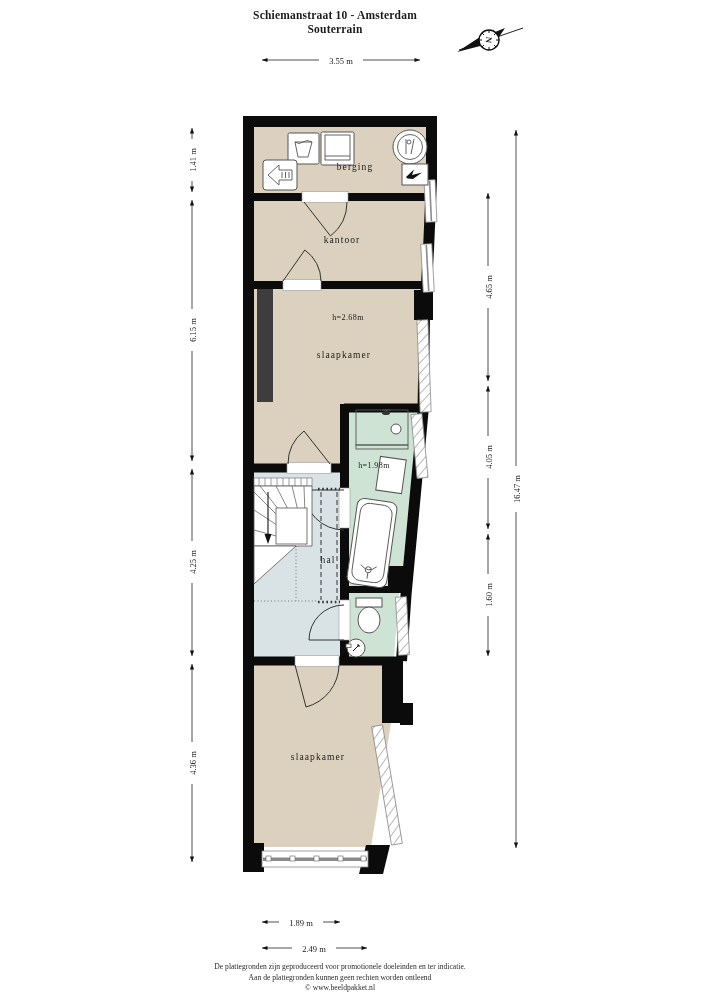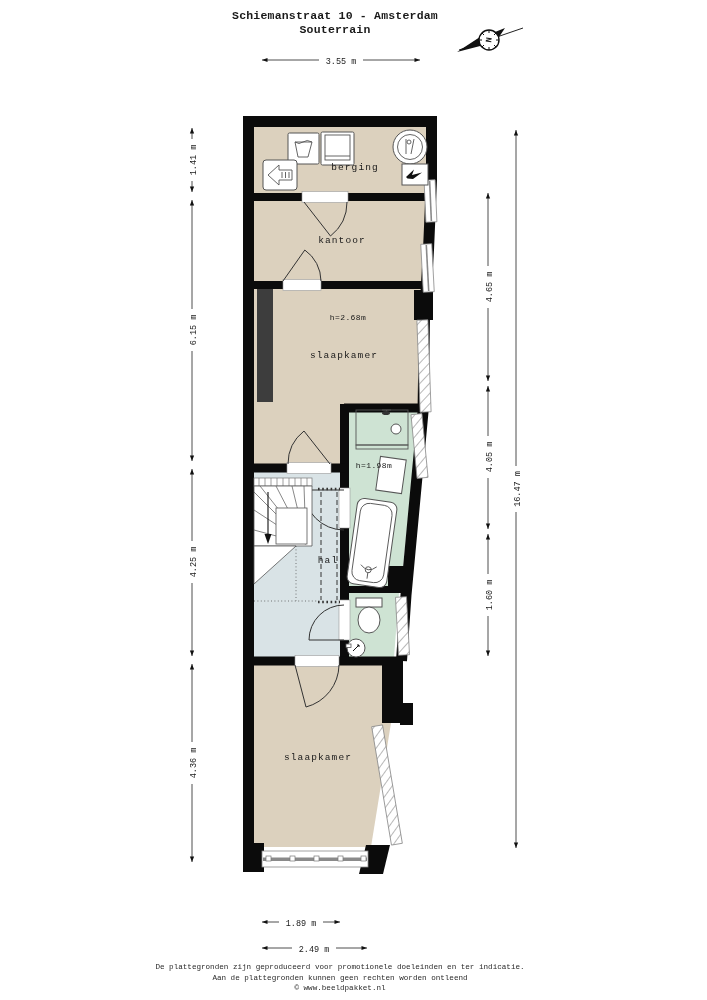--- a/index.html
+++ b/index.html
@@ -1,18 +1,18 @@
 <!DOCTYPE html>
 <html><head>
 <meta charset="utf-8">
 <style>
   html,body{margin:0;padding:0;background:#ffffff;}
   .page{
     position:relative;width:707px;height:1000px;background:#fff;
-    font-family:Liberation Mono, monospace;overflow:hidden;
+    font-family:Liberation Serif, serif;overflow:hidden;
   }
   svg{display:block;}
   text{fill:#1a1a1a;}
   .title-line{font-weight:bold;font-size:11.5px;letter-spacing:.2px;}
   .room-label{font-size:9.5px;letter-spacing:1.1px;}
   .height-label{font-size:8px;letter-spacing:.4px;}
   .dim-label{font-size:8.5px;}
   .footer-line{font-size:7.6px;fill:#2a2a2a;}
   .dim-line{stroke:#222;stroke-width:.8;}
   .fix{fill:#ffffff;stroke:#555;stroke-width:1;}

